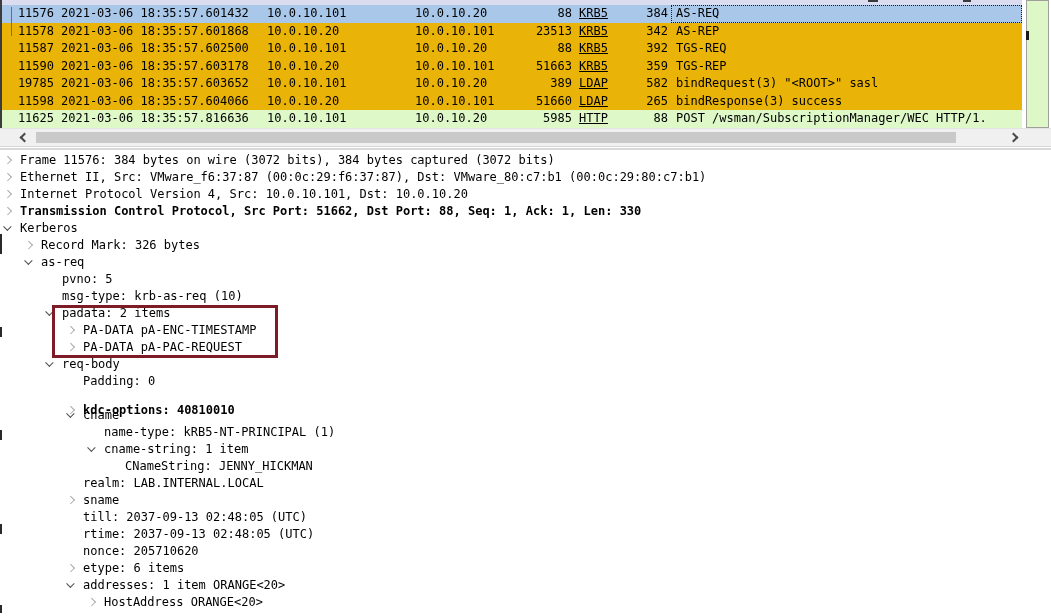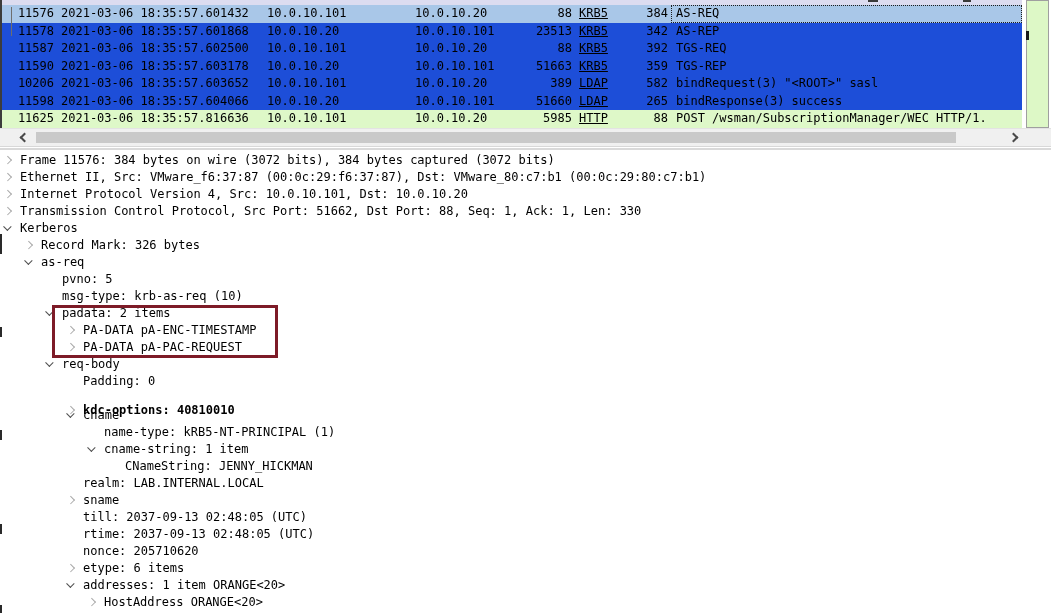--- a/index.html
+++ b/index.html
@@ -6,21 +6,21 @@
   #screen{
     position:relative;width:1051px;height:616px;overflow:hidden;
     font-family:"DejaVu Sans Mono","Liberation Mono",monospace;
     font-size:12px;color:#000;background:#ffffff;
   }
   
   .packet-list{position:absolute;left:0;top:0;width:1051px;height:128px;background:#ffffff;}
   .partial-row{position:absolute;left:0;top:0;width:1022px;height:5px;background:#dcdcf0;}
   .under-mark{position:absolute;top:0;height:2px;background:#3a3a3a;}
   .prow{position:absolute;left:0;width:1022px;height:17.5px;line-height:17.5px;overflow:hidden;white-space:nowrap;}
-  .prow.default{background:#1d4ed8;}
+  .prow.default{background:#eab308;}
   .prow.selected{background:#a9c7e8;}
   .prow.http{background:#def8c8;}
   .prow span{position:absolute;top:0;height:33px;line-height:17.5px;}
   .c-no{left:0;width:54px;text-align:right;}
   .c-time{left:61px;}
   .c-src{left:267px;}
   .c-dst{left:415px;}
   .c-port{left:500px;width:72px;text-align:right;}
   .c-proto{left:579px;text-decoration:underline;}
   .c-len{left:622px;width:46px;text-align:right;}
@@ -94,21 +94,21 @@
           <span class="c-no">11590</span>
           <span class="c-time">2021-03-06 18:35:57.603178</span>
           <span class="c-src">10.0.10.20</span>
           <span class="c-dst">10.0.10.101</span>
           <span class="c-port">51663</span>
           <span class="c-proto">KRB5</span>
           <span class="c-len">359</span>
           <span class="c-info">TGS-REP</span>
         </div>
         <div class="prow default" style="top: 75px;">
-          <span class="c-no">10206</span>
+          <span class="c-no">19785</span>
           <span class="c-time">2021-03-06 18:35:57.603652</span>
           <span class="c-src">10.0.10.101</span>
           <span class="c-dst">10.0.10.20</span>
           <span class="c-port">389</span>
           <span class="c-proto">LDAP</span>
           <span class="c-len">582</span>
           <span class="c-info">bindRequest(3) "&lt;ROOT&gt;" sasl</span>
         </div>
         <div class="prow default" style="top: 92.5px;">
           <span class="c-no">11598</span>
@@ -161,21 +161,21 @@
             <i></i>
           </span>
           <span class="txt" style="left: 20px;">Ethernet II, Src: VMware_f6:37:87 (00:0c:29:f6:37:87), Dst: VMware_80:c7:b1 (00:0c:29:80:c7:b1)</span>
         </div>
         <div class="dline" style="top: 36px;">
           <span class="chev collapsed" style="left: 5px;">
             <i></i>
           </span>
           <span class="txt" style="left: 20px;">Internet Protocol Version 4, Src: 10.0.10.101, Dst: 10.0.10.20</span>
         </div>
-        <div class="dline" style="top: 53px;">
+        <div class="dline" style="top: 53px; font-weight: bold;">
           <span class="chev collapsed" style="left: 5px;">
             <i></i>
           </span>
           <span class="txt" style="left: 20px;">Transmission Control Protocol, Src Port: 51662, Dst Port: 88, Seq: 1, Ack: 1, Len: 330</span>
         </div>
         <div class="dline" style="top: 70px;">
           <span class="chev expanded" style="left: 5px;">
             <i></i>
           </span>
           <span class="txt" style="left: 20px;">Kerberos</span>

